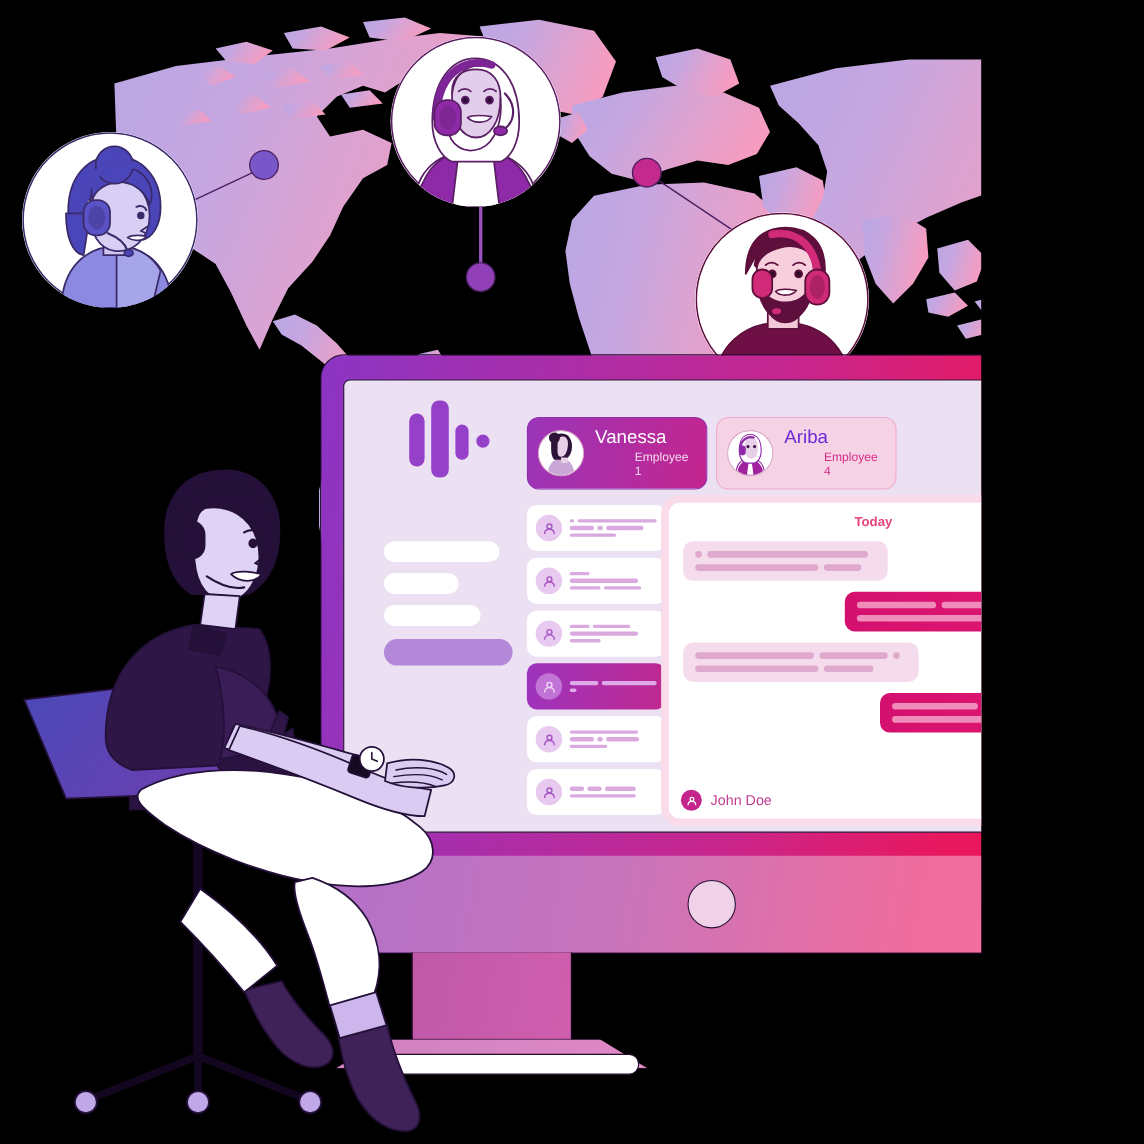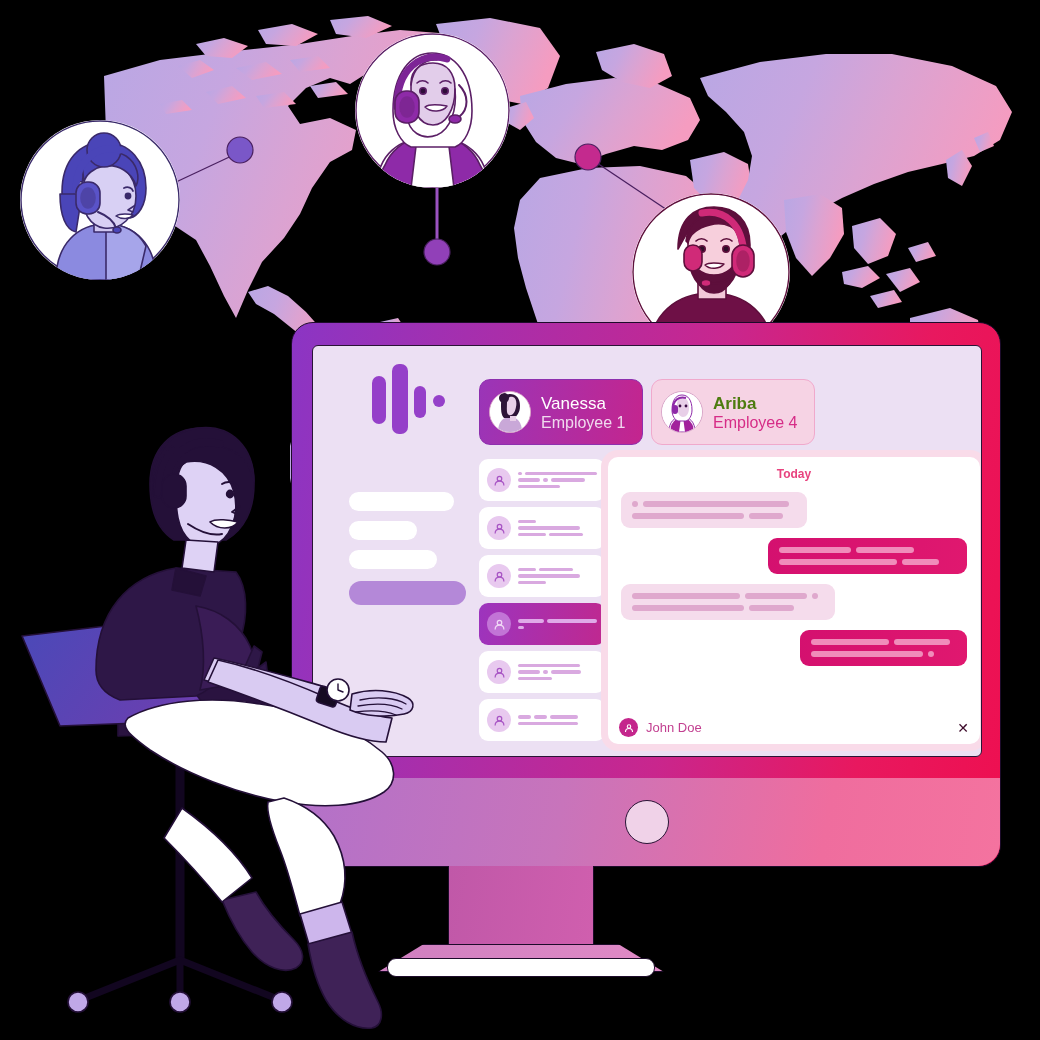--- a/index.html
+++ b/index.html
@@ -1,18 +1,18 @@
 <!DOCTYPE html>
 <html><head>
 <meta charset="utf-8">
 <style>
   html,body{margin:0;padding:0;background:#000;}
   body{width:1040px;height:1040px;overflow:hidden;
        font-family:"Liberation Sans","DejaVu Sans",sans-serif;}
-  #stage{position:relative;width:1040px;height:1040px;background:#000;overflow:hidden;}
+  #stage{position:relative;width:892px;height:1040px;background:#000;overflow:hidden;}
 
   
   #map-layer{position:absolute;left:0;top:0;width:1040px;height:1040px;}
 
   
   .avatar-bubble{position:absolute;border-radius:50%;background:#fff;overflow:hidden;}
 
   
   #monitor{position:absolute;left:291px;top:322px;width:710px;height:545px;
            border-radius:22px;
@@ -41,24 +41,24 @@
 
   #tabs{position:absolute;left:166px;top:33px;display:flex;gap:8px;}
   .tab{width:164px;height:66px;border-radius:11px;display:flex;align-items:center;
        padding:0 9px;box-sizing:border-box;gap:10px;}
   .tab.inactive{background:#f6d3e4;border:1px solid #f0a9cc;}
   .tab.active{background:linear-gradient(100deg,#9a35b8,#c4258e);border:1px solid #8e2fae;}
   .tab-av{width:40px;height:40px;border-radius:50%;background:#fff;flex:none;
           position:relative;overflow:hidden;border:1px solid #d9a7c9;}
   .tab-txt{display:flex;flex-direction:column;gap:3px;min-width:0;}
   .tab-name{font-size:17px;line-height:18px;}
-  .tab-role{font-size:16px;line-height:13px;}
+  .tab-role{font-size:11px;line-height:13px;margin-left:36px;}
   .tab.active .tab-name{color:#fff;}
   .tab.active .tab-role{color:#f0d9ee;}
-  .tab.inactive .tab-name{color:#4d7c0f;font-weight:bold;}
+  .tab.inactive .tab-name{color:#6d28d9;}
   .tab.inactive .tab-role{color:#d62d87;}
 
   
   #contact-list{position:absolute;left:166px;top:113px;width:126px;
                 display:flex;flex-direction:column;gap:6px;}
   .contact{height:42px;border-radius:9px;background:#fff;display:flex;align-items:center;
            padding:0 8px;gap:7px;box-sizing:border-box;}
   .contact.selected{background:linear-gradient(100deg,#9c34be,#c0288f);}
   .c-av{width:24px;height:24px;border-radius:50%;background:#e8c9ef;flex:none;
         display:flex;align-items:center;justify-content:center;}

